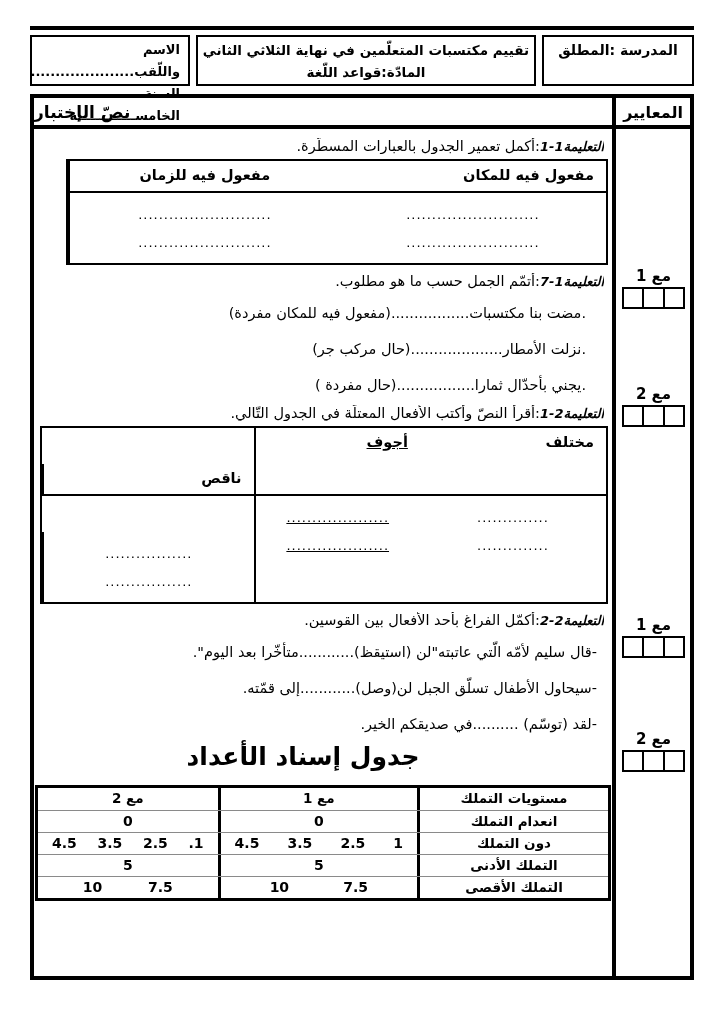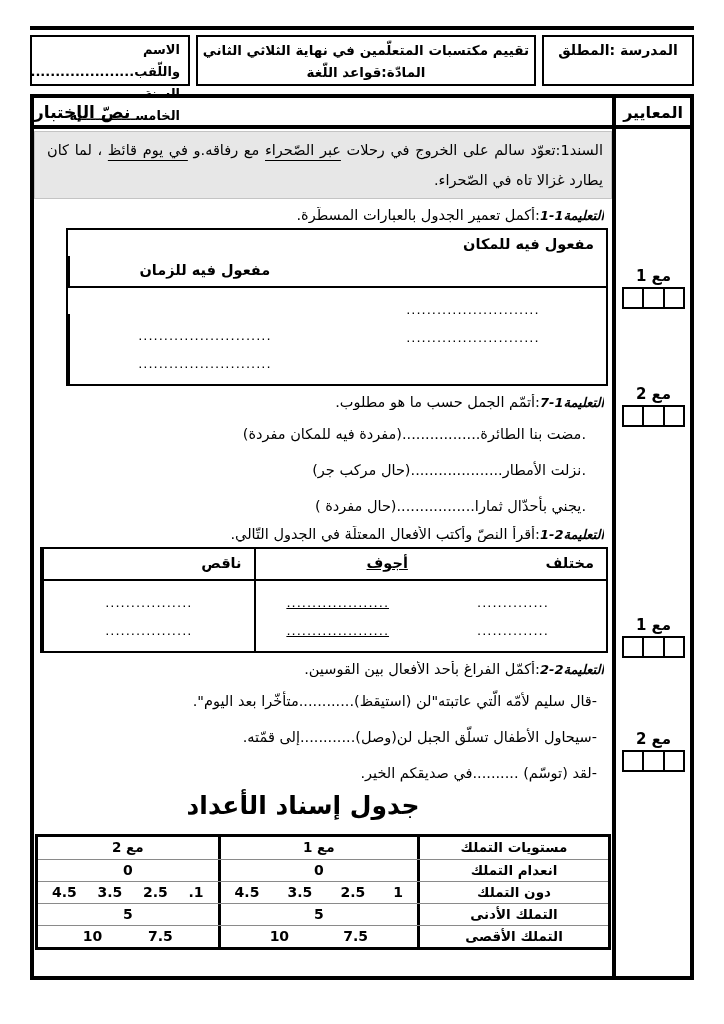--- a/index.html
+++ b/index.html
@@ -53,24 +53,24 @@
   
   .fill-table { border: 2px solid #000; background: #fff; }
   .t1 { margin: 5px 4px 0 32px; }
   .t2 { margin: 5px 4px 0 6px; }
   .ft-head { display: flex; direction: rtl; border-bottom: 2px solid #000; font-weight: bold; font-size: 14.5px; }
   .ft-head .hc { padding: 6px 12px 8px; }
   .ft-body { display: flex; direction: rtl; }
   .ft-body .bc { text-align: center; padding: 8px 0 6px; }
   .c-sep { border-left: 2px solid #000; }
   .t1 .w50a { width: 49.5%; text-align: right; }
-  .t1 .w50b { width: 50.5%; text-align: center; margin-top: 26px; }
+  .t1 .w50b { width: 50.5%; text-align: center; }
   .t2 .w33a { width: 33%; text-align: right; }
   .t2 .w33b { width: 29.5%; text-align: right; text-decoration: underline; }
-  .t2 .w33c { width: 37.5%; text-align: right; }
+  .t2 .w33c { width: 37.5%; text-align: right; margin-top: 36px; }
   .ft-body .w50a, .ft-body .w50b, .ft-body .w33a, .ft-body .w33b, .ft-body .w33c { text-align: center; }
   .dotline { height: 28px; line-height: 28px; font-size: 13px; letter-spacing: 1px; color: #000; }
 
   
   .sent { margin: 12px 26px 0 6px; font-size: 14.5px; line-height: 24px; white-space: nowrap; overflow: hidden; }
   .sent.tight { margin-right: 15px; }
 
   
   .score-title { text-align: center; font-weight: bold; font-size: 25px; margin: 6px 40px 14px 0; letter-spacing: 1px; }
   .score-table { border: 3px solid #000; margin: 0 1px; background: #fff; }
@@ -149,23 +149,20 @@
             </div>
           </div>
 
         </div>
       </div>
 
       <div class="content-col">
         <div class="content-head">نصّ الإختبار</div>
         <div class="content-body">
 
-          <div class="sanad">
-            <span>السند1:تعوّد سالم على الخروج في رحلات </span><span class="u">عبر الصّحراء</span><span> مع رفاقه.و </span><span class="u">في يوم قائظ</span><span> ، لما كان يطارد غزالا تاه في الصّحراء.</span>
-          </div>
 
           <div class="inst">
             <span class="inst-label">التعليمة1-1</span><span class="inst-text">:أكمل تعمير الجدول بالعبارات المسطّرة.</span>
           </div>
 
           <div class="fill-table t1">
             <div class="ft-head">
               <div class="hc w50a">مفعول فيه للمكان</div>
               <div class="hc w50b c-sep">مفعول فيه للزمان</div>
             </div>
@@ -178,21 +175,21 @@
                 <div class="dotline">..........................</div>
                 <div class="dotline">..........................</div>
               </div>
             </div>
           </div>
 
           <div class="inst">
             <span class="inst-label">التعليمة1-7</span><span class="inst-text">:أتمّم الجمل حسب ما هو مطلوب.</span>
           </div>
 
-          <div class="sent">.مضت بنا الطائرة.................(مفردة فيه للمكان مفردة)</div>
+          <div class="sent">.مضت بنا مكتسبات.................(مفعول فيه للمكان مفردة)</div>
           <div class="sent">.نزلت الأمطار....................(حال مركب جر)</div>
           <div class="sent">.يجني بأحدّال ثمارا.................(حال مفردة )</div>
 
 
           <div class="inst">
             <span class="inst-label">التعليمة2-1</span><span class="inst-text">:أقرأ النصّ وأكتب الأفعال المعتلّة في الجدول التّالي.</span>
           </div>
 
           <div class="fill-table t2">
             <div class="ft-head">

